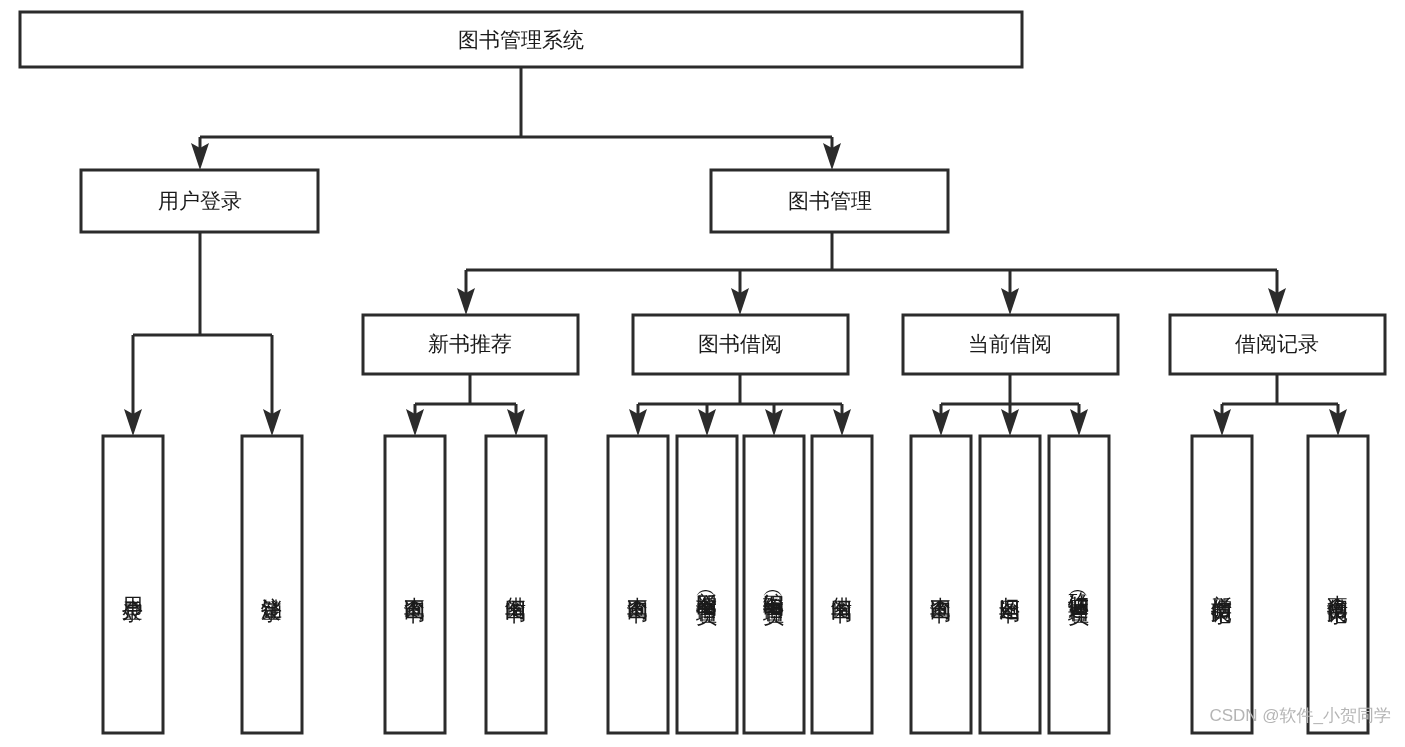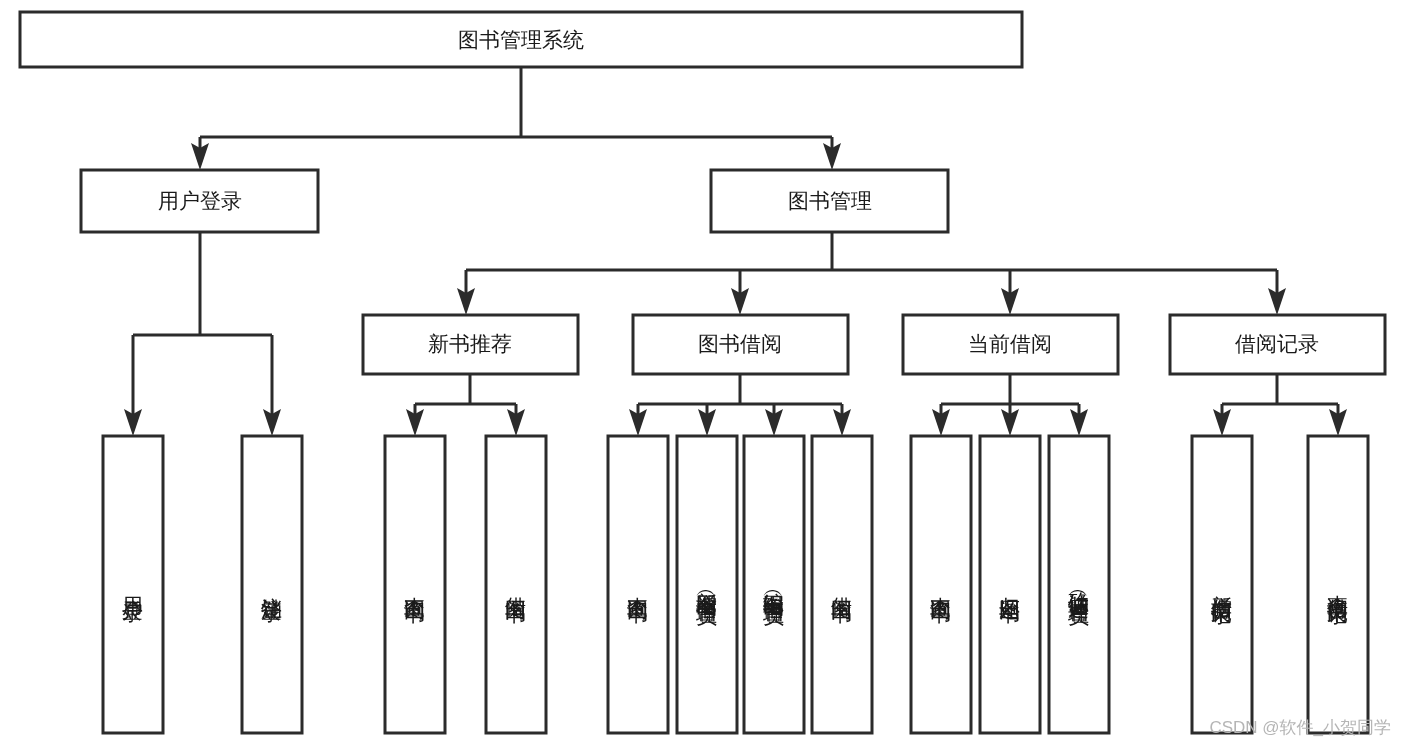--- a/index.html
+++ b/index.html
@@ -45,21 +45,21 @@
     stroke-width: 3;
     fill: none;
   }
   .arrow-head {
     fill: #2b2b2b;
     stroke: none;
   }
   .watermark {
     position: absolute;
     right: 14px;
-    bottom: 8px;
+    bottom: 20px;
     font-family: "Liberation Sans", "DejaVu Sans", sans-serif;
     font-size: 17px;
     color: #b5b5b5;
     white-space: nowrap;
     pointer-events: none;
   }
 </style>
 </head>
 <body>
 

